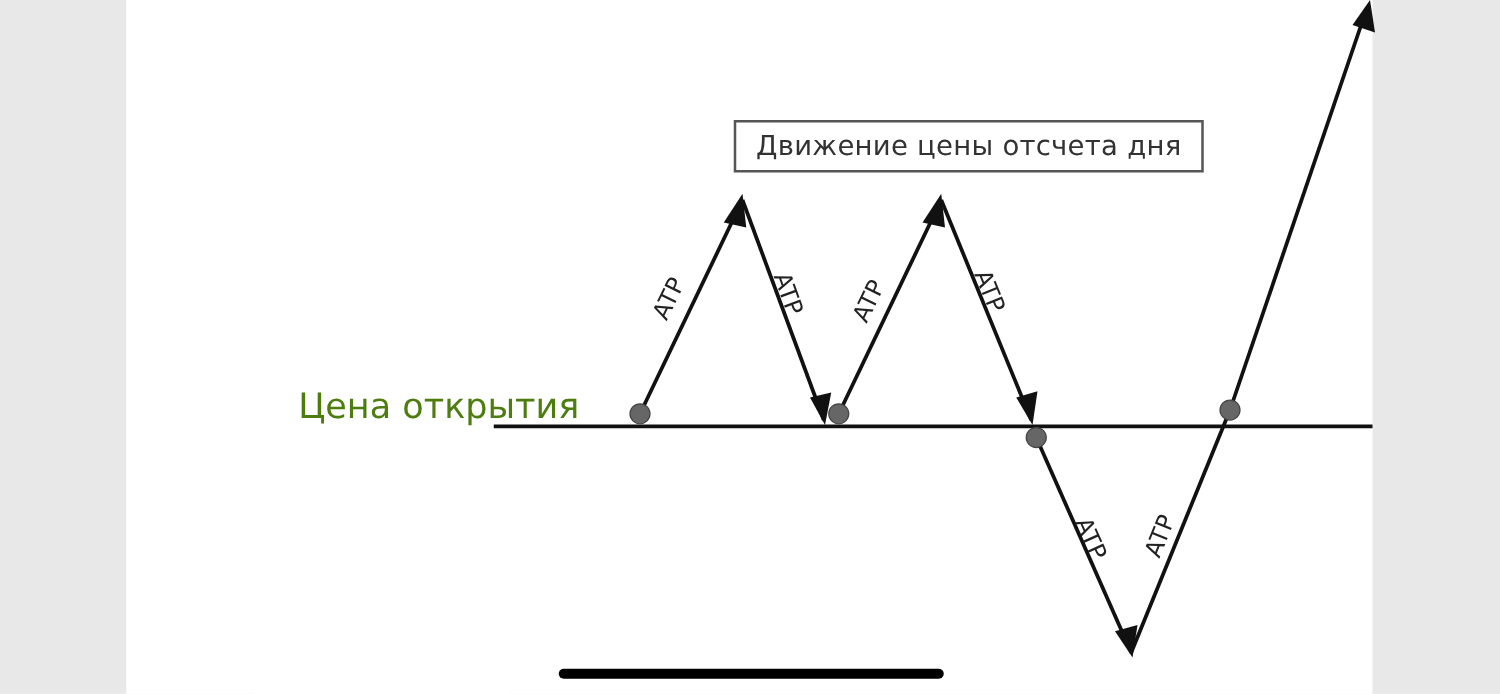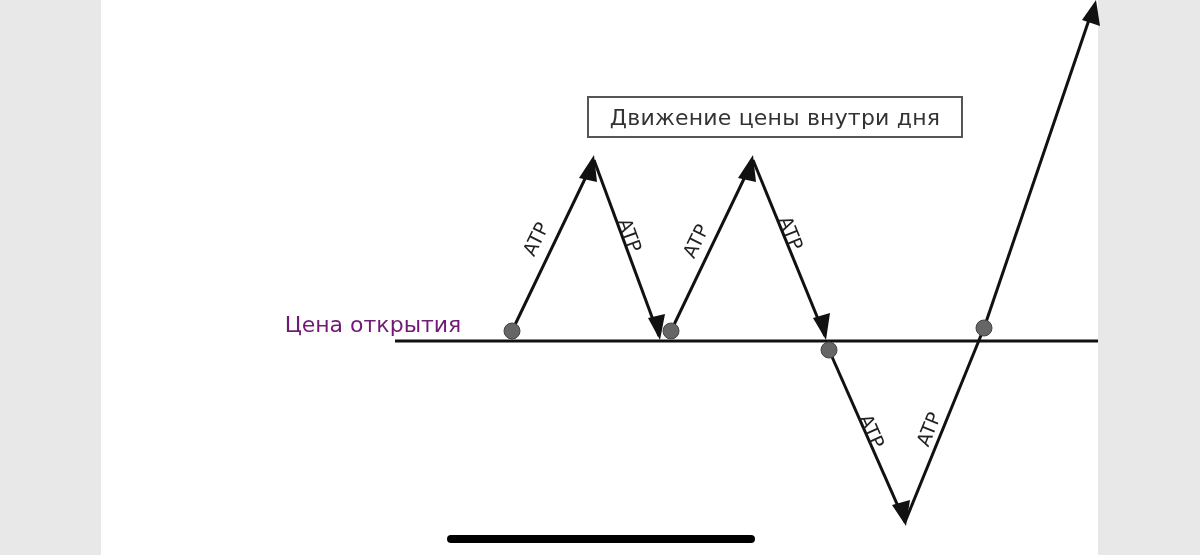--- a/index.html
+++ b/index.html
@@ -13,22 +13,22 @@
       background: #ffffff;
     }
     svg.diagram { position: absolute; left: 0; top: 0; width: 1200px; height: 555px; }
     .label-box {
       position: absolute; left: 587px; top: 96px; width: 376px; height: 42px;
       border: 2px solid #555555; box-sizing: border-box; background: #fff;
       display: flex; align-items: center; justify-content: center;
       font-size: 22px; color: #333333; letter-spacing: 0.2px;
     }
     .open-label {
-      position: absolute; left: 218px; top: 308px; width: 310px;
-      text-align: center; font-size: 22px; line-height: 34px; color: #701a75;
+      position: absolute; left: 196px; top: 308px; width: 310px;
+      text-align: center; font-size: 28px; line-height: 34px; color: #4d7c0f;
     }
     .open-label span { display: block; }
     .atr {
       position: absolute; font-size: 19px; color: #222; white-space: nowrap;
       transform-origin: center center;
     }
     .home-bar {
       position: absolute; left: 447px; top: 535px; width: 308px; height: 8px;
       background: #000; border-radius: 4px;
     }
@@ -67,21 +67,21 @@
 
   <g fill="#666" stroke="#444" stroke-width="1">
     <circle cx="512" cy="331" r="8"></circle>
     <circle cx="671" cy="331" r="8"></circle>
     <circle cx="829" cy="350" r="8"></circle>
     <circle cx="984" cy="328" r="8"></circle>
   </g>
 </svg>
 
 <div class="label-box">
-  <span>Движение цены внутри дня</span>
+  <span>Движение цены отсчета дня</span>
 </div>
 
 <div class="open-label">
   <span>Цена открытия</span>
 </div>
 
 <div class="atr" style="left:518px; top:228px; transform: rotate(-64deg);">ATP</div>
 <div class="atr" style="left:613px; top:224px; transform: rotate(70deg);">ATP</div>
 <div class="atr" style="left:678px; top:230px; transform: rotate(-64deg);">ATP</div>
 <div class="atr" style="left:774px; top:222px; transform: rotate(68deg);">ATP</div>

